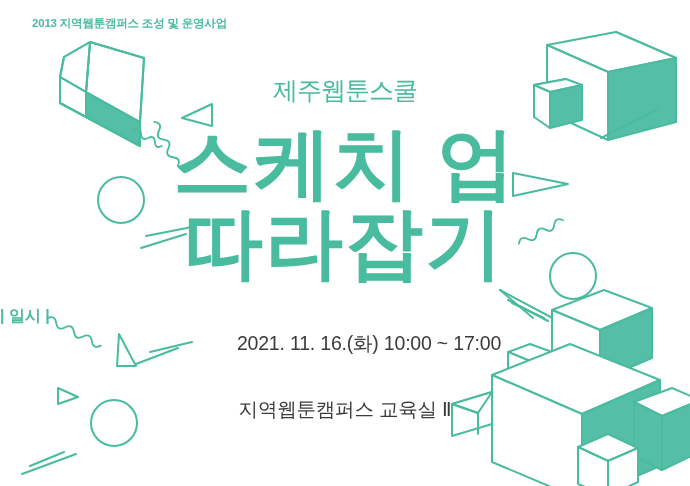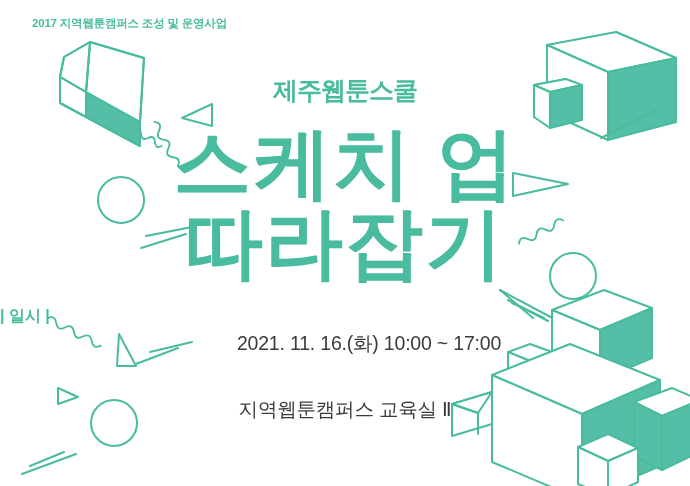--- a/index.html
+++ b/index.html
@@ -45,21 +45,21 @@
     color: #49bb9f;
     white-space: nowrap;
   }
   .subtitle {
     position: absolute;
     left: 0;
     top: 78px;
     width: 690px;
     text-align: center;
     font-size: 25px;
-    font-weight: bold;
+    font-weight: normal;
     letter-spacing: -1px;
     color: #49bb9f;
     line-height: 1;
   }
   .headline {
     position: absolute;
     left: 0;
     width: 690px;
     text-align: center;
     font-size: 78px;
@@ -203,21 +203,21 @@
         <polygon points="578,447 608,434 638,448 608,461" fill="#ffffff" stroke="#49bb9f"></polygon>
         <polygon points="578,447 608,461 608,496 578,484" fill="#ffffff" stroke="#49bb9f"></polygon>
         <polygon points="608,461 638,448 638,482 608,496" fill="#ffffff" stroke="#49bb9f"></polygon>
       </g>
 
     </g>
   </svg>
 
   <div id="content">
 
-    <div class="eyebrow">2017 지역웹툰캠퍼스 조성 및 운영사업</div>
+    <div class="eyebrow">2013 지역웹툰캠퍼스 조성 및 운영사업</div>
 
     <div class="subtitle">제주웹툰스쿨</div>
 
     <div class="headline l2">따라잡기</div>
 
     <div class="headline l1">스케치 업</div>
 
     <div class="info-label lbl-date">| 일시 |</div>
 
     <div class="info-value val-date">2021. 11. 16.(화) 10:00 ~ 17:00</div>

